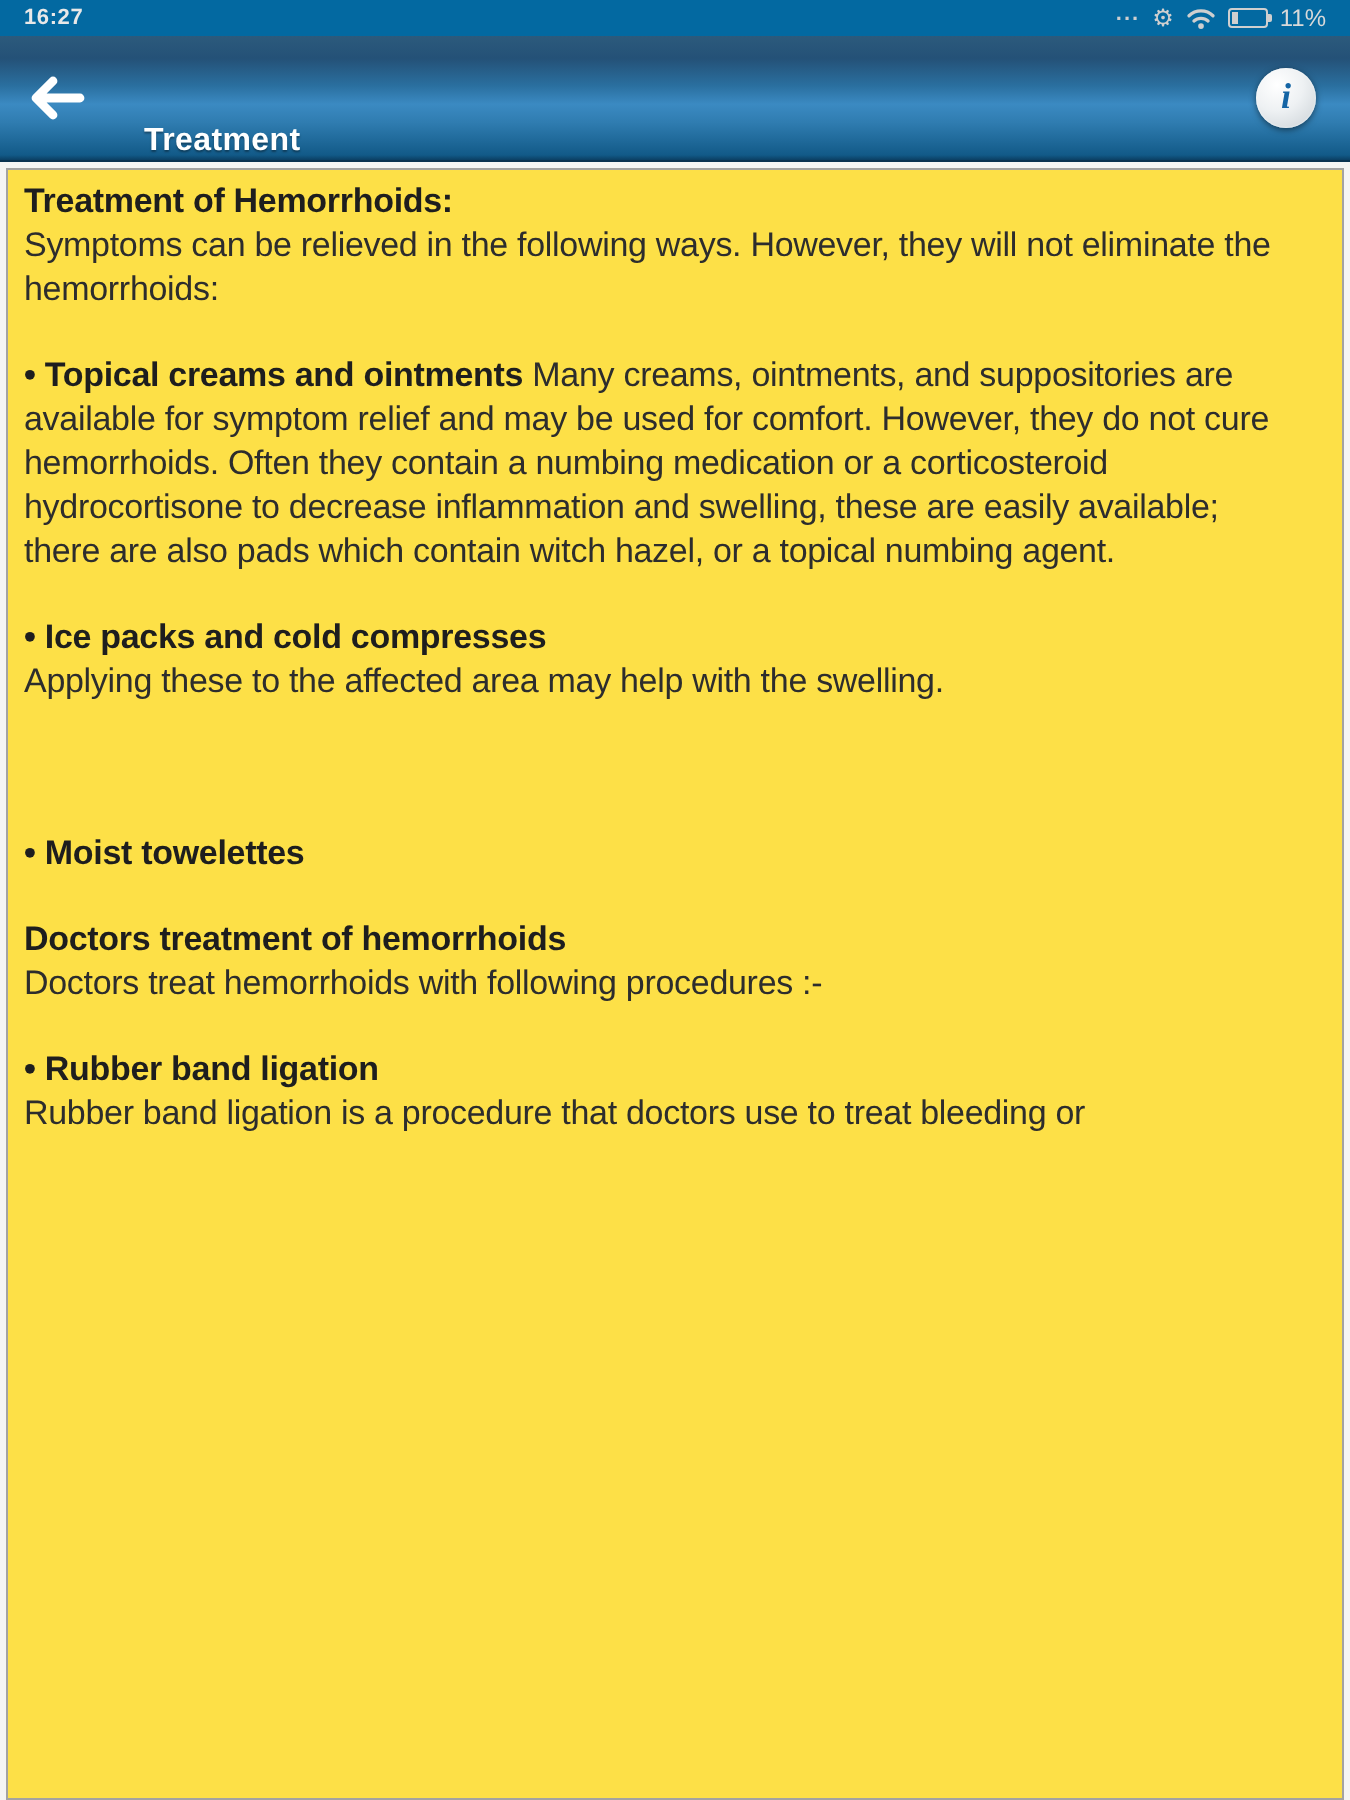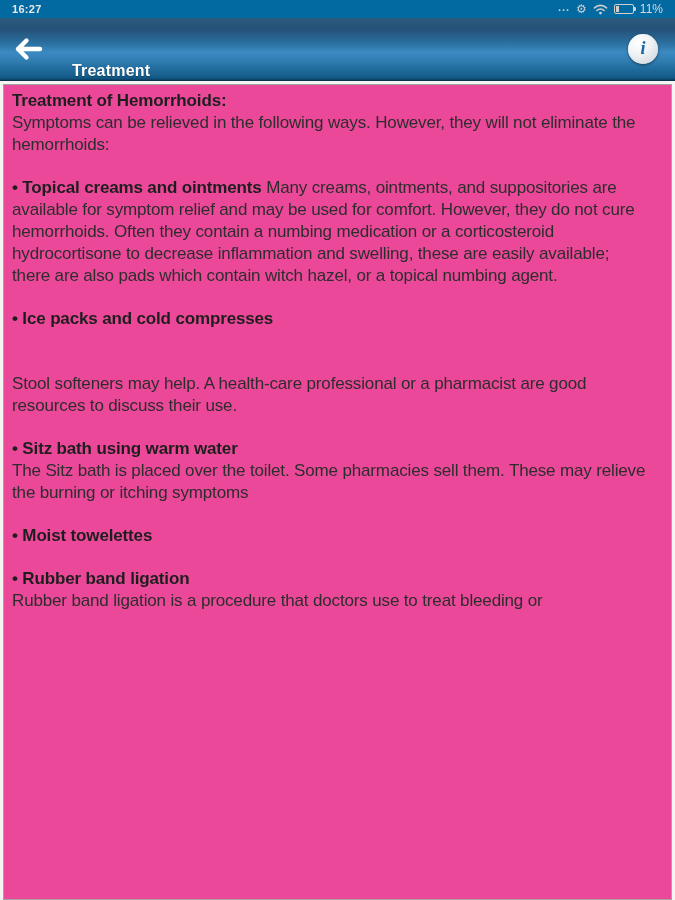--- a/index.html
+++ b/index.html
@@ -59,21 +59,21 @@
   .info-glyph {
     font-family:"Liberation Serif","DejaVu Serif",serif;
     font-style:italic; font-weight:bold; font-size:18px; color:#1565a5;
     line-height:1; position:relative; top:-1px;
   }
 
   
   .content-wrap { flex:1 1 auto; overflow:hidden; padding:3px 3px 0 3px; }
   .panel {
     height:100%;
-    background:#ec4899;
+    background:#fde047;
     border:1px solid #a3a3a1;
     padding:5px 20px 0 8px;
     overflow:hidden;
   }
   .para {
     font-size:17px; line-height:22px; letter-spacing:-0.15px;
     color:#2d2d2d; margin:0 0 21px 0;
   }
   .para strong { color:#1e1e1e; }
 </style>
@@ -111,30 +111,30 @@
     </div>
   </div>
 
   <div class="content-wrap">
     <div class="panel">
 
       <p class="para"><strong>Treatment of Hemorrhoids:</strong><br><span>Symptoms can be relieved in the following ways. However, they will not eliminate the hemorrhoids:</span></p>
 
       <p class="para"><strong>• Topical creams and ointments</strong> <span>Many creams, ointments, and suppositories are available for symptom relief and may be used for comfort. However, they do not cure hemorrhoids. Often they contain a numbing medication or a corticosteroid hydrocortisone to decrease inflammation and swelling, these are easily available; there are also pads which contain witch hazel, or a topical numbing agent.</span></p>
 
-      <p class="para"><strong>• Ice packs and cold compresses</strong><br></p>
+      <p class="para"><strong>• Ice packs and cold compresses</strong><br><span>Applying these to the affected area may help with the swelling.</span></p>
 
-      <p class="para"><br><span>Stool softeners may help. A health-care professional or a pharmacist are good resources to discuss their use.</span></p>
+      <p class="para"><br></p>
 
-      <p class="para"><strong>• Sitz bath using warm water</strong><br><span>The Sitz bath is placed over the toilet. Some pharmacies sell them. These may relieve the burning or itching symptoms</span></p>
 
 
 
       <p class="para"><strong>• Moist towelettes</strong><br></p>
 
 
+      <p class="para"><strong>Doctors treatment of hemorrhoids</strong><br><span>Doctors treat hemorrhoids with following procedures :-</span></p>
 
       <p class="para"><strong>• Rubber band ligation</strong><br><span>Rubber band ligation is a procedure that doctors use to treat bleeding or</span></p>
 
     </div>
   </div>
 
 </div>
 
 </body></html>

